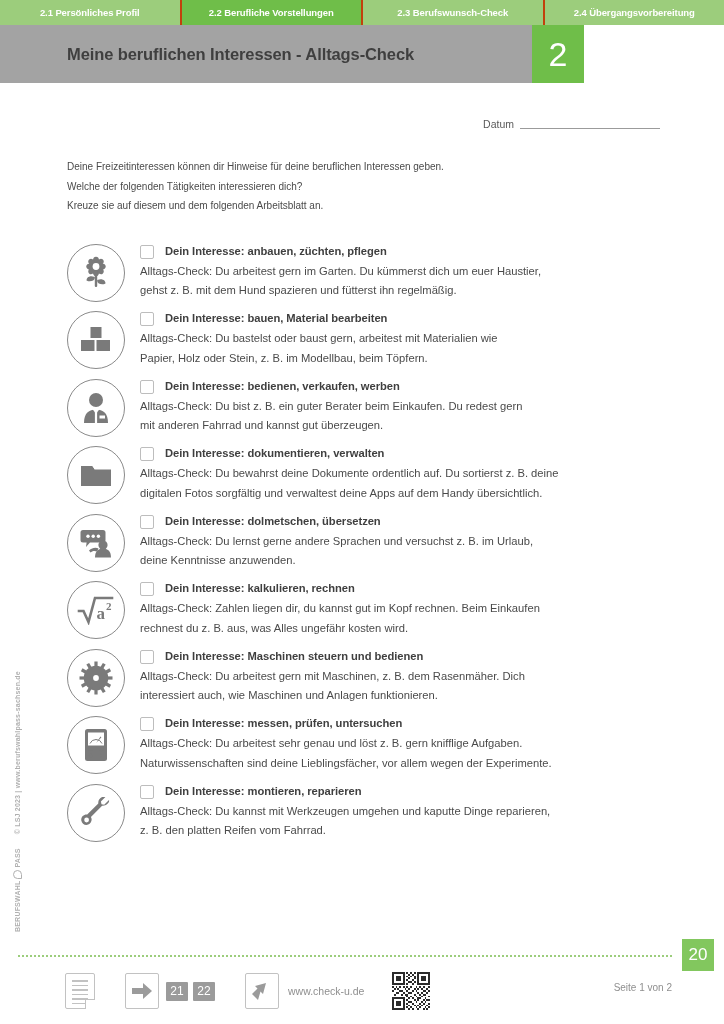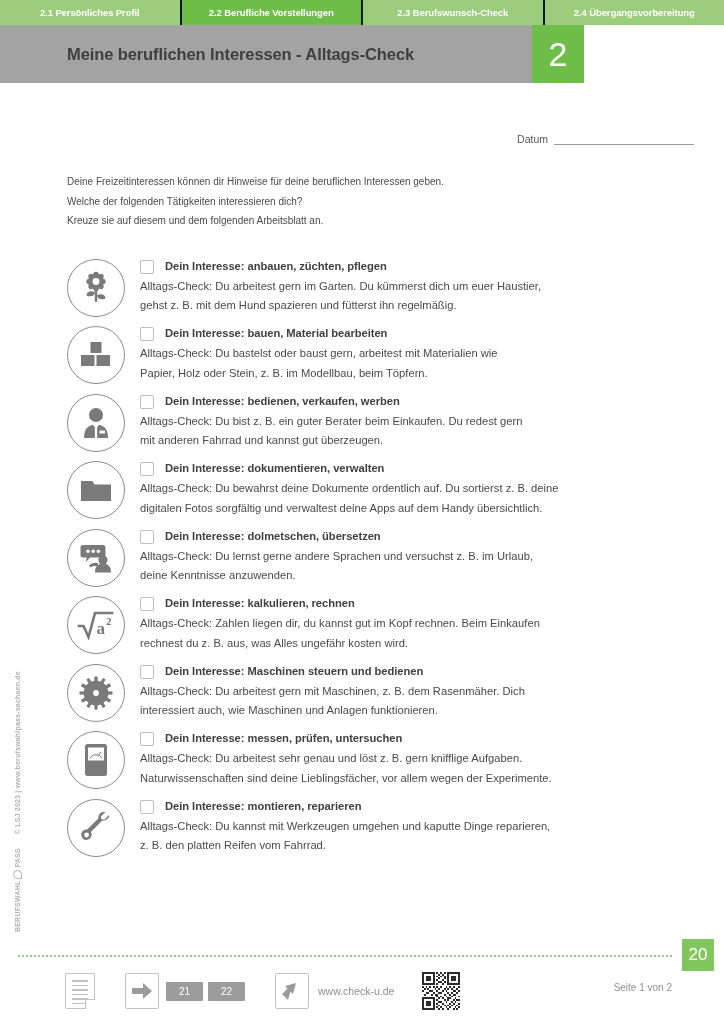--- a/index.html
+++ b/index.html
@@ -31,21 +31,21 @@
   .tab {
     flex: 1 1 0;
     background: #9ccd7c;
     color: #ffffff;
     font-size: 9.5px;
     font-weight: bold;
     letter-spacing: -0.1px;
     display: flex;
     align-items: center;
     justify-content: center;
-    border-right: 2px solid #0f172a;
+    border-right: 2px solid #c2410c;
     white-space: nowrap;
   }
   .tab:last-child { border-right: none; align-items: center; }
   .tab.active { background: #6fbe49; }
 
   
   .header {
     position: relative;
     width: 584px;
     height: 58px;
@@ -73,23 +73,23 @@
     display: flex;
     align-items: center;
     justify-content: center;
     line-height: 1;
   }
 
   
   .daterow {
     display: flex;
     justify-content: flex-end;
-    align-items: flex-end;
-    padding-right: 30px;
-    margin-top: 50px;
+    align-items: flex-start;
+    padding-right: 64px;
+    margin-top: 35px;
   }
   .date-label {
     font-size: 10.5px;
     color: #5a5a5a;
     margin-right: 6px;
   }
   .date-line {
     display: inline-block;
     width: 140px;
     border-bottom: 1px solid #9b9b9b;
@@ -254,25 +254,25 @@
     border: 1.5px solid #c2c2c2;
     border-radius: 2px;
     position: relative;
     background: #ffffff;
     margin-right: 7px;
     display: flex;
     align-items: center;
     justify-content: center;
   }
   .pagechip {
-    width: 37px;
+    width: 22px;
     height: 19px;
     background: #9b9b9b;
     color: #ffffff;
-    font-size: 10px;
+    font-size: 12px;
     display: flex;
     align-items: center;
     justify-content: center;
     margin-right: 5px;
     border-radius: 1px;
   }
   .link-icon {
     width: 34px;
     height: 36px;
     border: 1.5px solid #c2c2c2;

